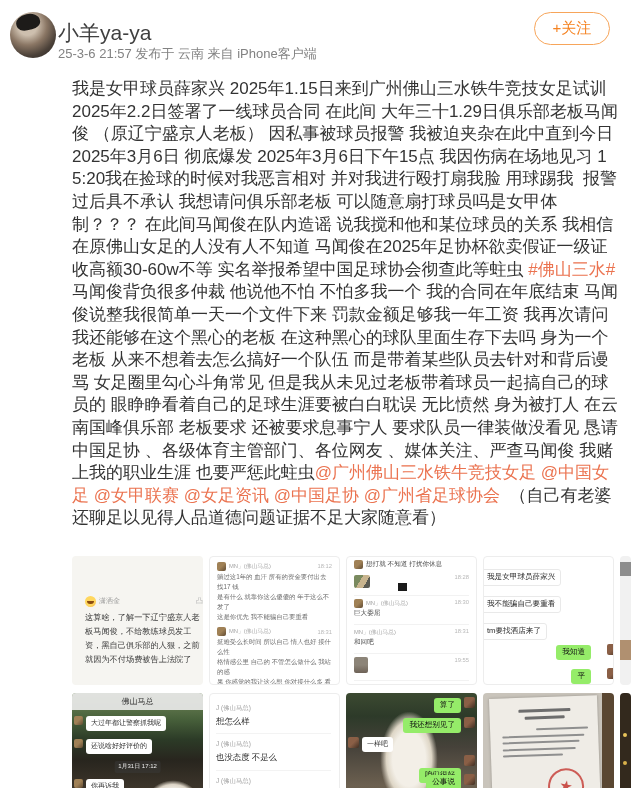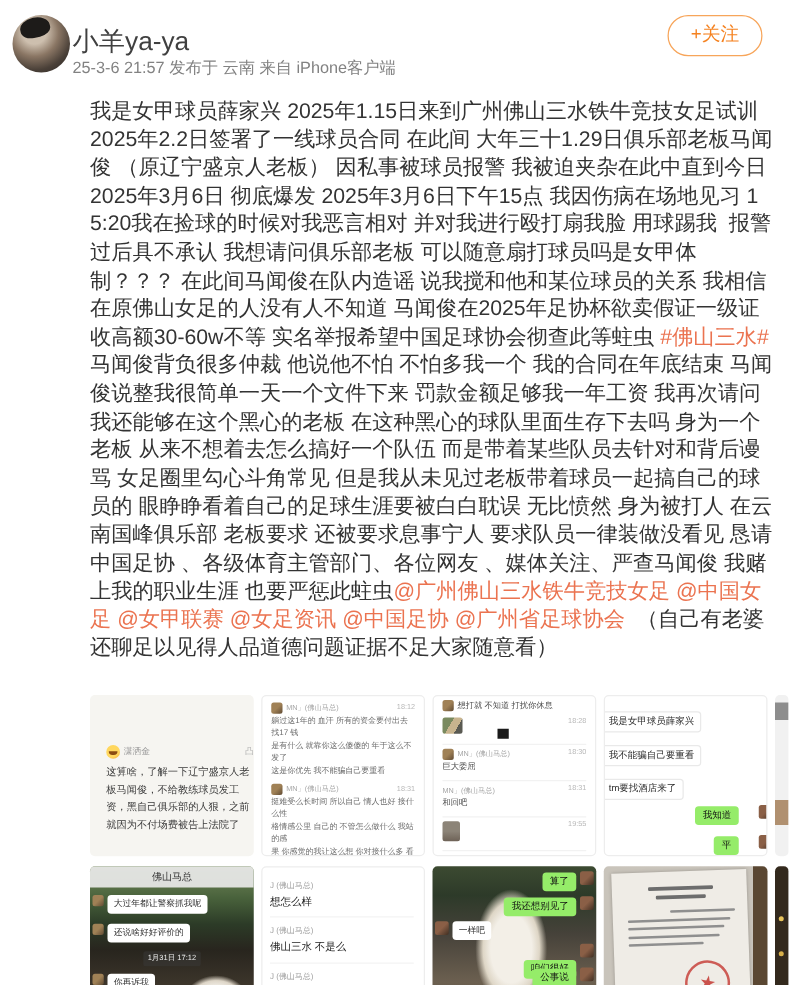--- a/index.html
+++ b/index.html
@@ -245,21 +245,21 @@
 
       </div>
 
       <div class="cell c-j bordered">
         <div class="jgroup">
           <div class="jname">J (佛山马总)</div>
           <div class="jtext">想怎么样</div>
         </div>
         <div class="jgroup">
           <div class="jname">J (佛山马总)</div>
-          <div class="jtext">佛山三水 不是么</div>
+          <div class="jtext">也没态度 不是么</div>
         </div>
         <div class="jgroup">
           <div class="jname">J (佛山马总)</div>
 
         </div>
       </div>
 
       <div class="cell c-photo2">
         <span class="bub-g" style="top:5px;   right:16px;">算了</span>
         <span class="wx-ava" style="top:4px;   right:2px;"></span>

